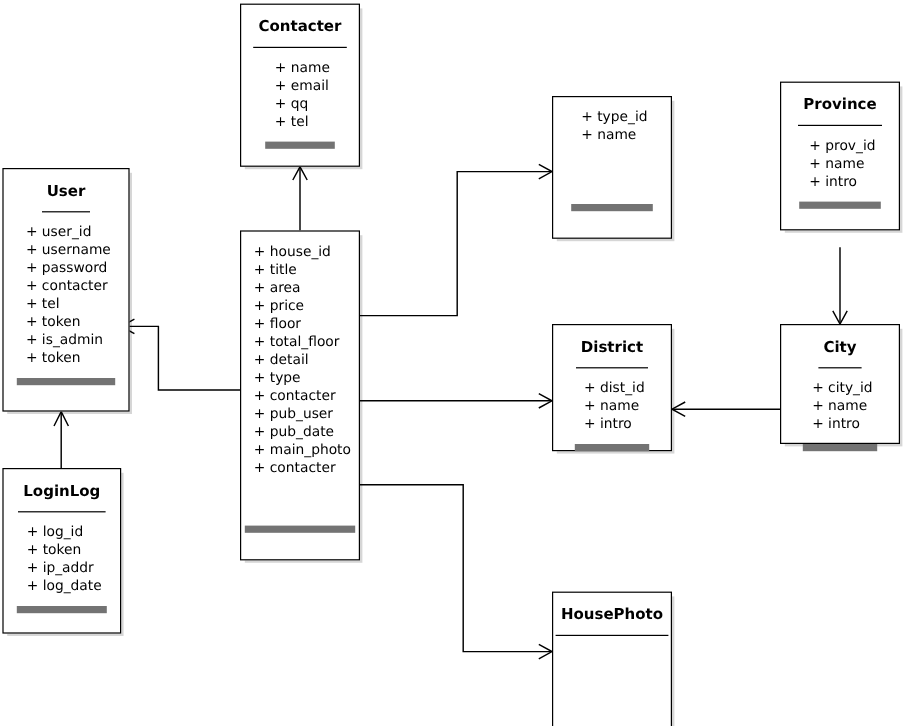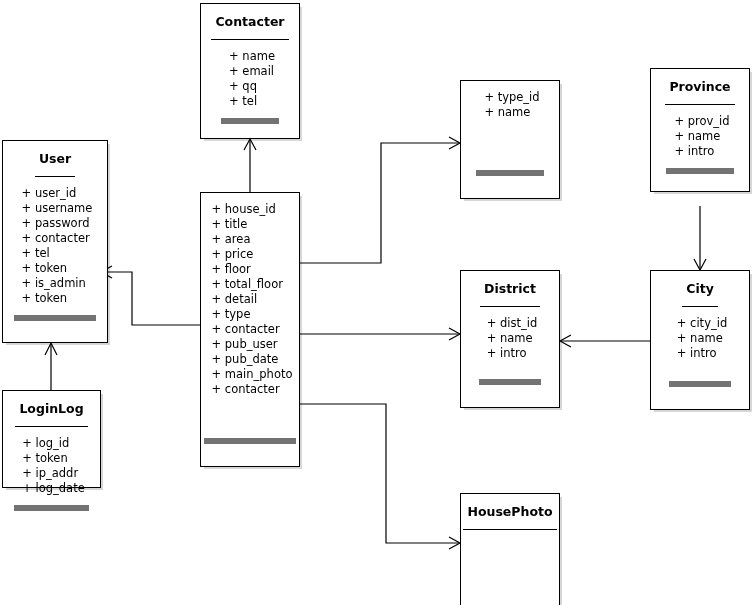--- a/index.html
+++ b/index.html
@@ -167,39 +167,39 @@
       </div>
       <div class="uml-class" style="left: 650px; top: 68px; width: 100px; height: 124px;">
         <div class="uml-title">Province</div>
         <div class="uml-attrs">
           <div class="uml-attr">+ prov_id</div>
           <div class="uml-attr">+ name</div>
           <div class="uml-attr">+ intro</div>
         </div>
         <div class="uml-ops"></div>
       </div>
-      <div class="uml-class" style="left: 460px; top: 270px; width: 100px; height: 138px;">
+      <div class="uml-class" style="left: 460px; top: 270px; width: 100px; height: 106px;">
         <div class="uml-title">District</div>
         <div class="uml-attrs">
           <div class="uml-attr">+ dist_id</div>
           <div class="uml-attr">+ name</div>
           <div class="uml-attr">+ intro</div>
         </div>
         <div class="uml-ops"></div>
       </div>
-      <div class="uml-class" style="left: 650px; top: 270px; width: 100px; height: 140px;">
+      <div class="uml-class" style="left: 650px; top: 270px; width: 100px; height: 100px;">
         <div class="uml-title">City</div>
         <div class="uml-attrs">
           <div class="uml-attr">+ city_id</div>
           <div class="uml-attr">+ name</div>
           <div class="uml-attr">+ intro</div>
         </div>
         <div class="uml-ops"></div>
       </div>
-      <div class="uml-class" style="left: 2px; top: 390px; width: 99px; height: 98px;">
+      <div class="uml-class" style="left: 2px; top: 390px; width: 99px; height: 138px;">
         <div class="uml-title">LoginLog</div>
         <div class="uml-attrs">
           <div class="uml-attr">+ log_id</div>
           <div class="uml-attr">+ token</div>
           <div class="uml-attr">+ ip_addr</div>
           <div class="uml-attr">+ log_date</div>
         </div>
         <div class="uml-ops"></div>
       </div>
       <div class="uml-class" style="left: 460px; top: 493px; width: 100px; height: 136px;">

